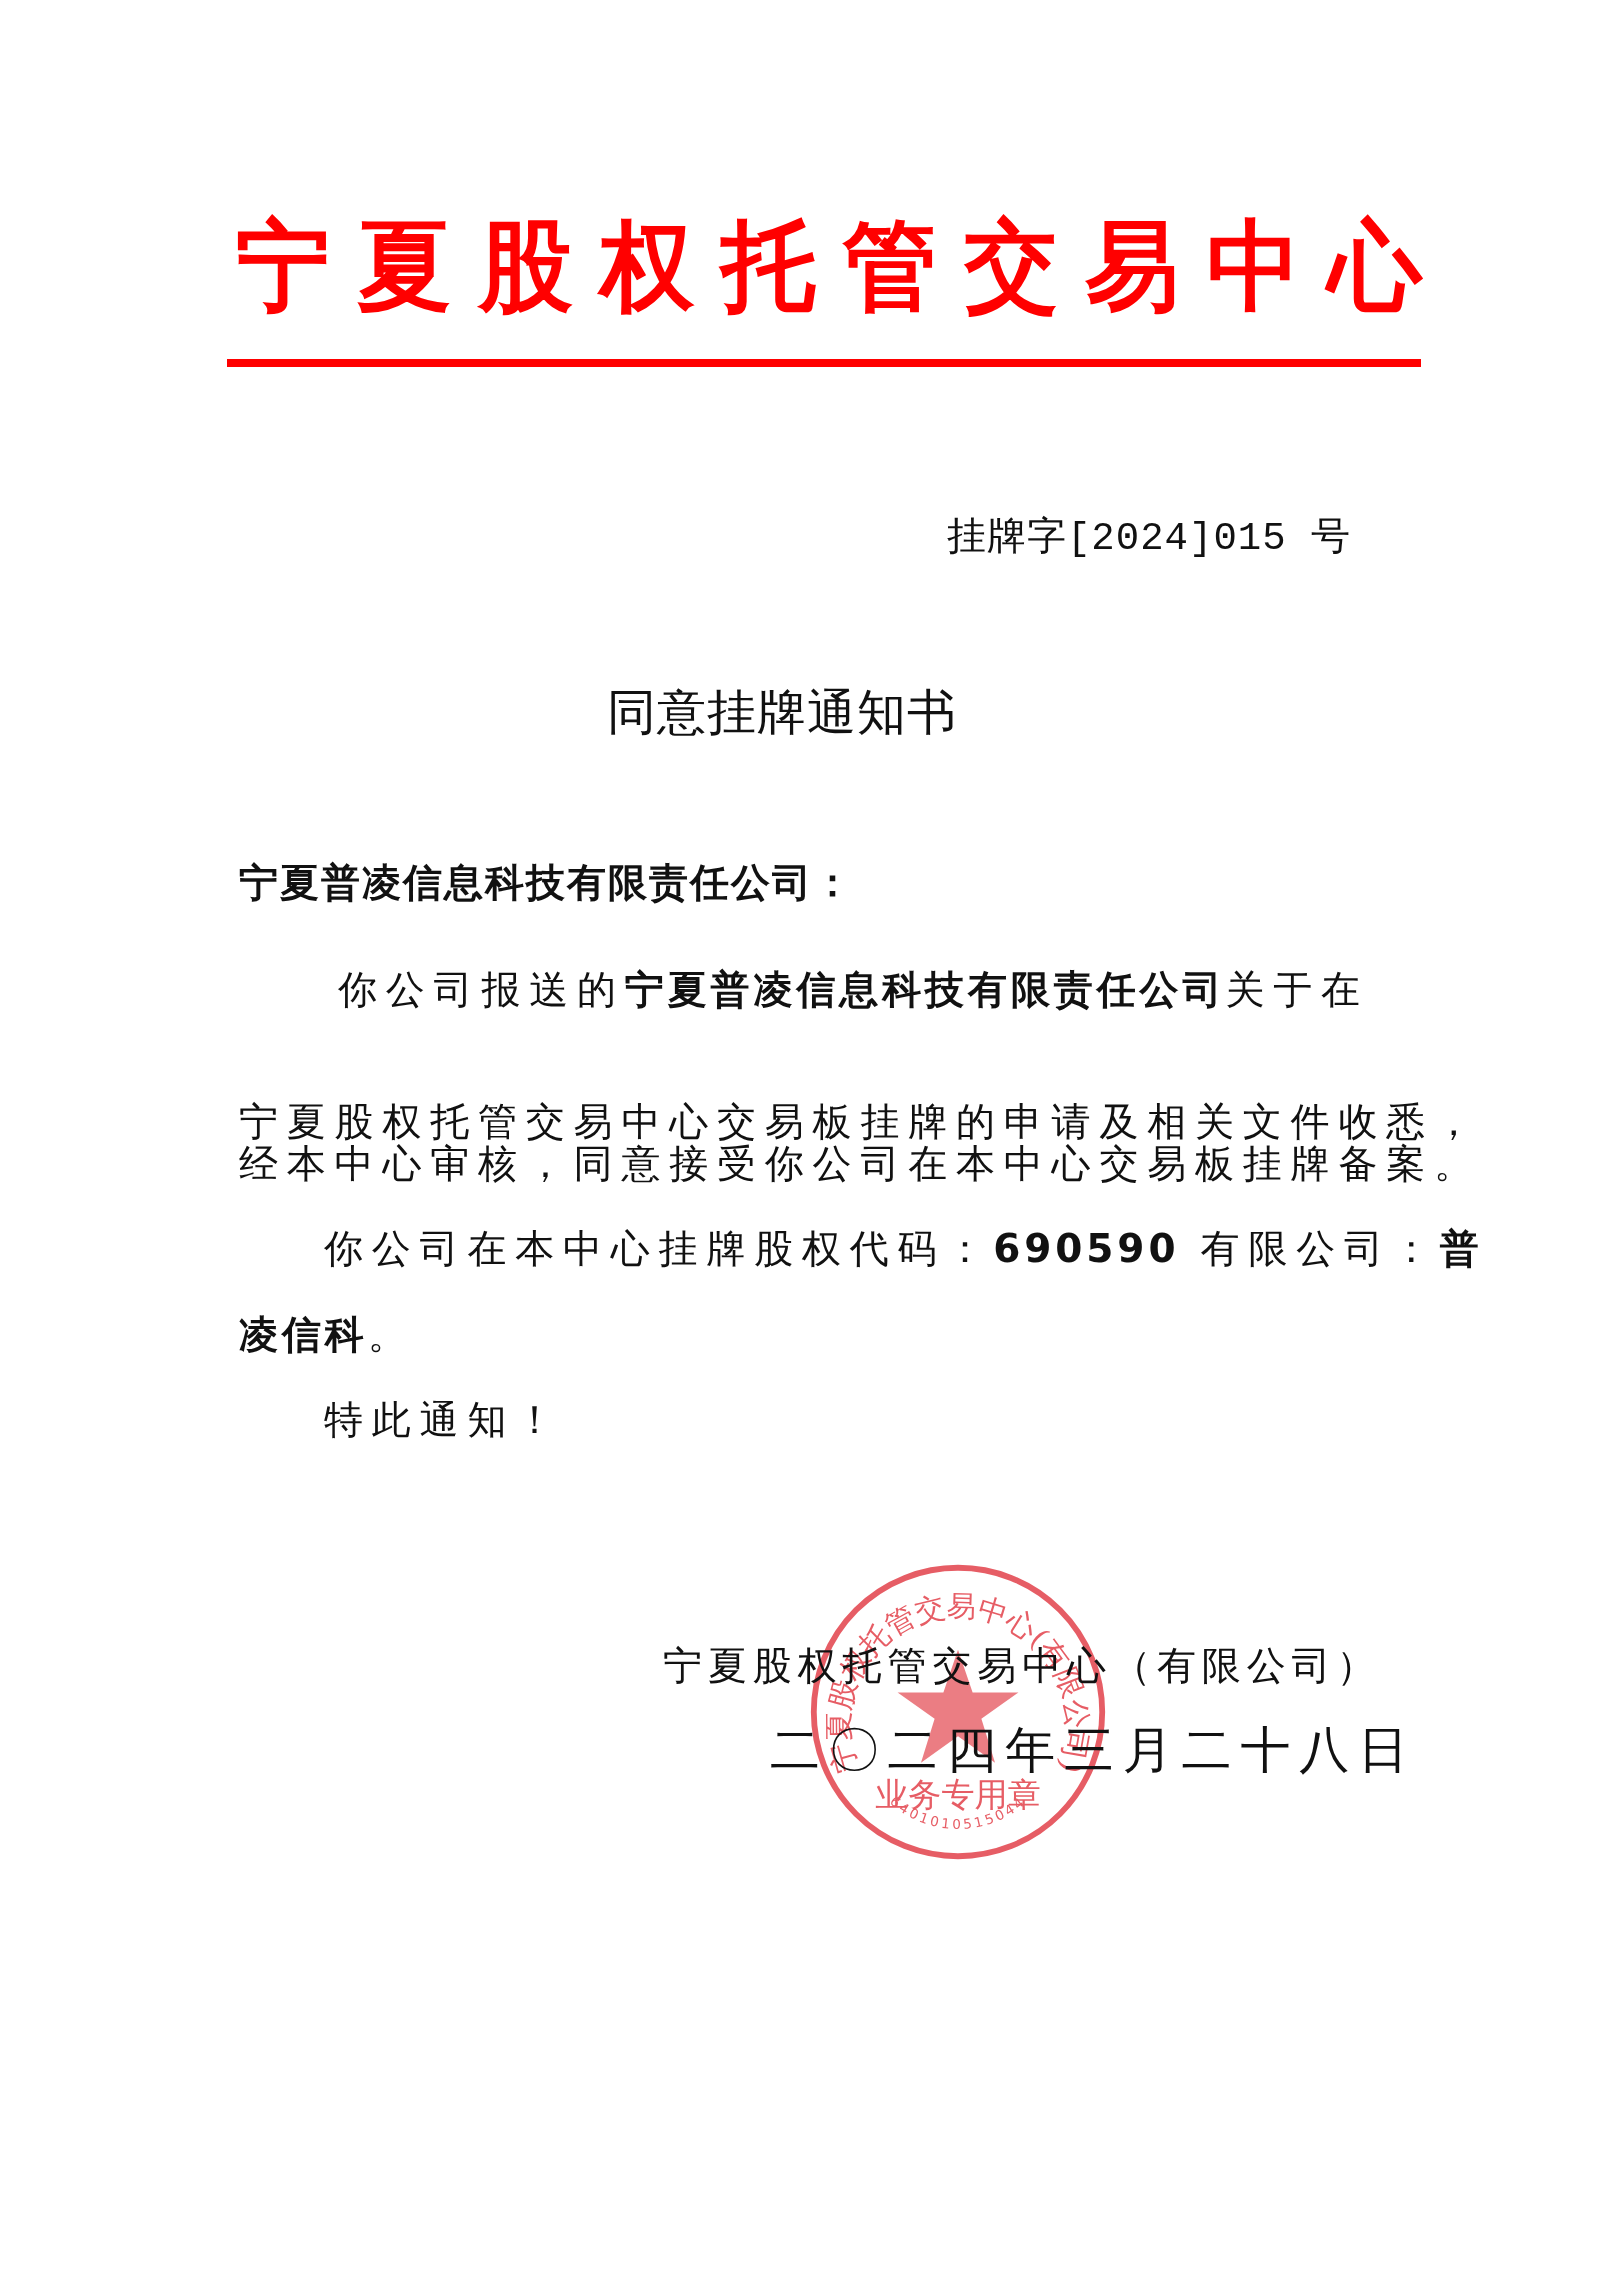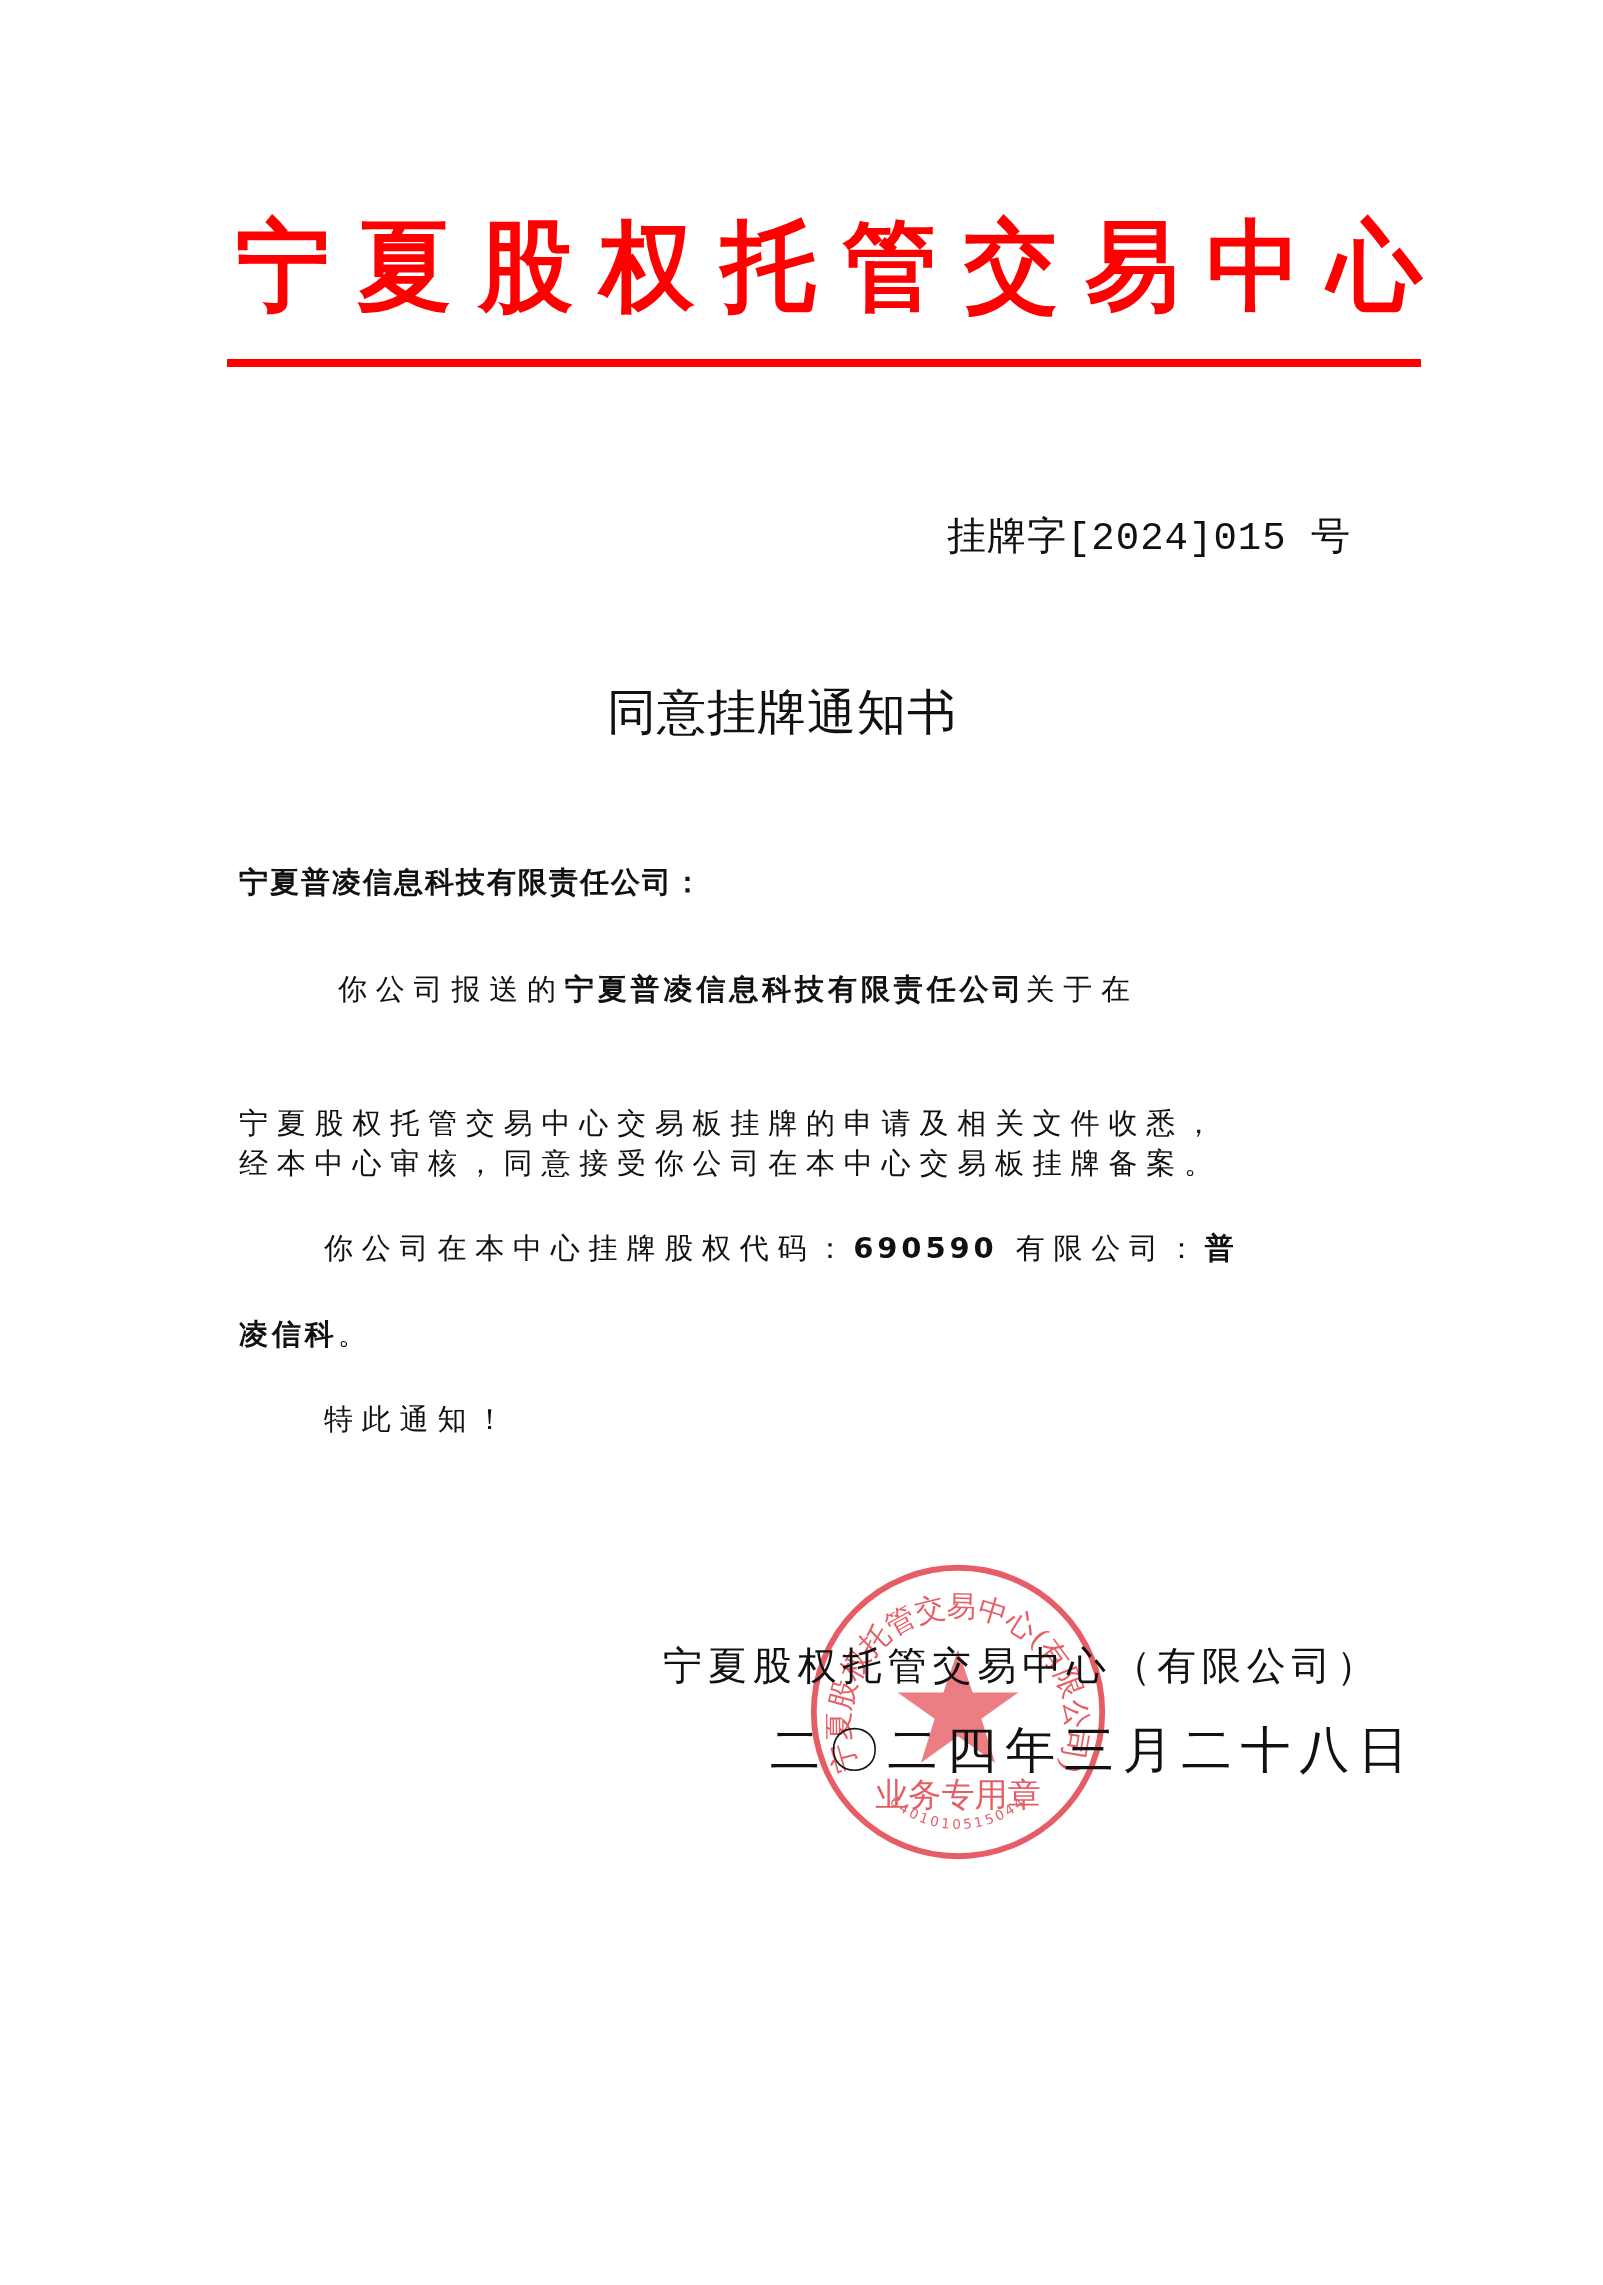--- a/index.html
+++ b/index.html
@@ -31,21 +31,21 @@
     
     .doc-title {
       left: 0; width: 1603px; top: 683px; text-align: center;
       font-family: "DejaVu Sans", "Liberation Sans", sans-serif;
       font-size: 49px; line-height: 59px; letter-spacing: 1px;
       margin-left: -19.5px;
     }
 
     
     .para-line {
-      font-size: 29px; line-height: 49px; letter-spacing: 8.8px;
+      font-size: 39px; line-height: 49px; letter-spacing: 8.8px;
       font-family: "DejaVu Serif", "Liberation Serif", serif;
     }
     .bold { font-family: "DejaVu Sans", "Liberation Sans", sans-serif; font-weight: bold; letter-spacing: 3.9px; }
     .addressee { left: 239px; top: 858px; letter-spacing: 2px; }
 
     .l1 { left: 324px; top: 965px; margin-left: 14px; }
     .l2 { left: 239px; top: 1101px; font-family: Liberation Mono, monospace; }
     .l3 { left: 239px; top: 1139px; }
     .l4 { left: 324px; top: 1224px; }
     .l5 { left: 239px; top: 1310px; }

